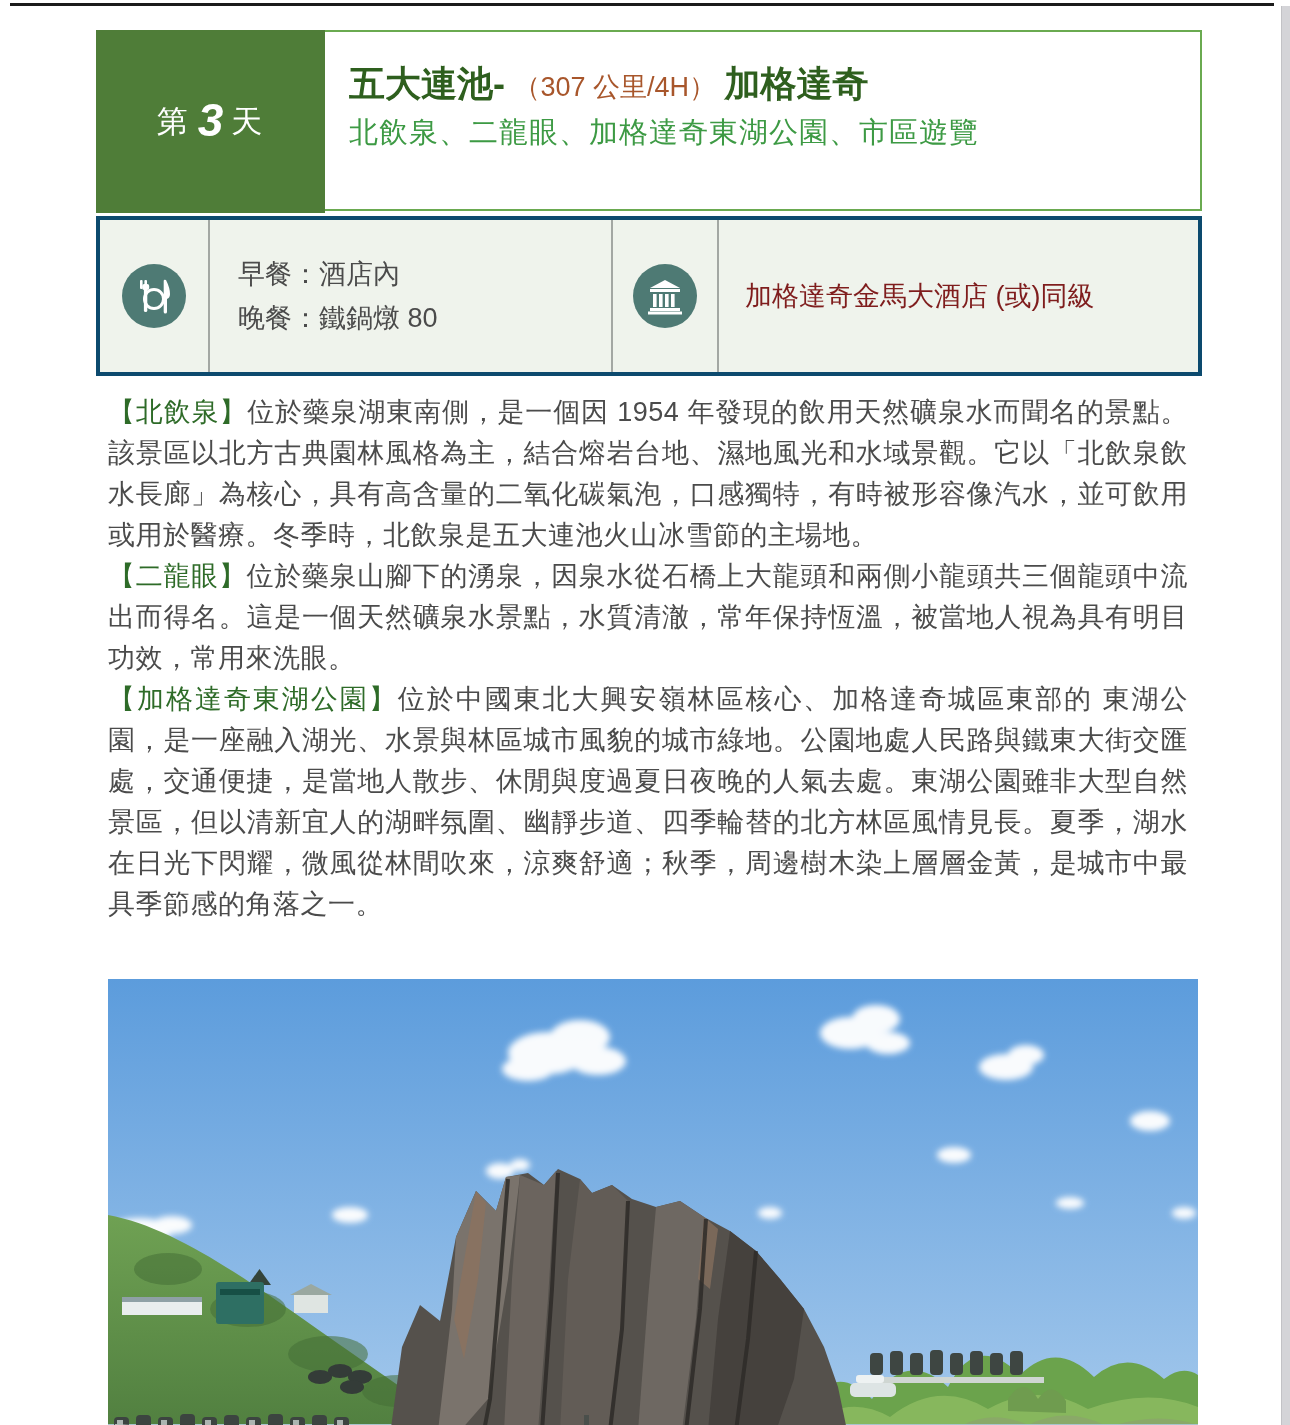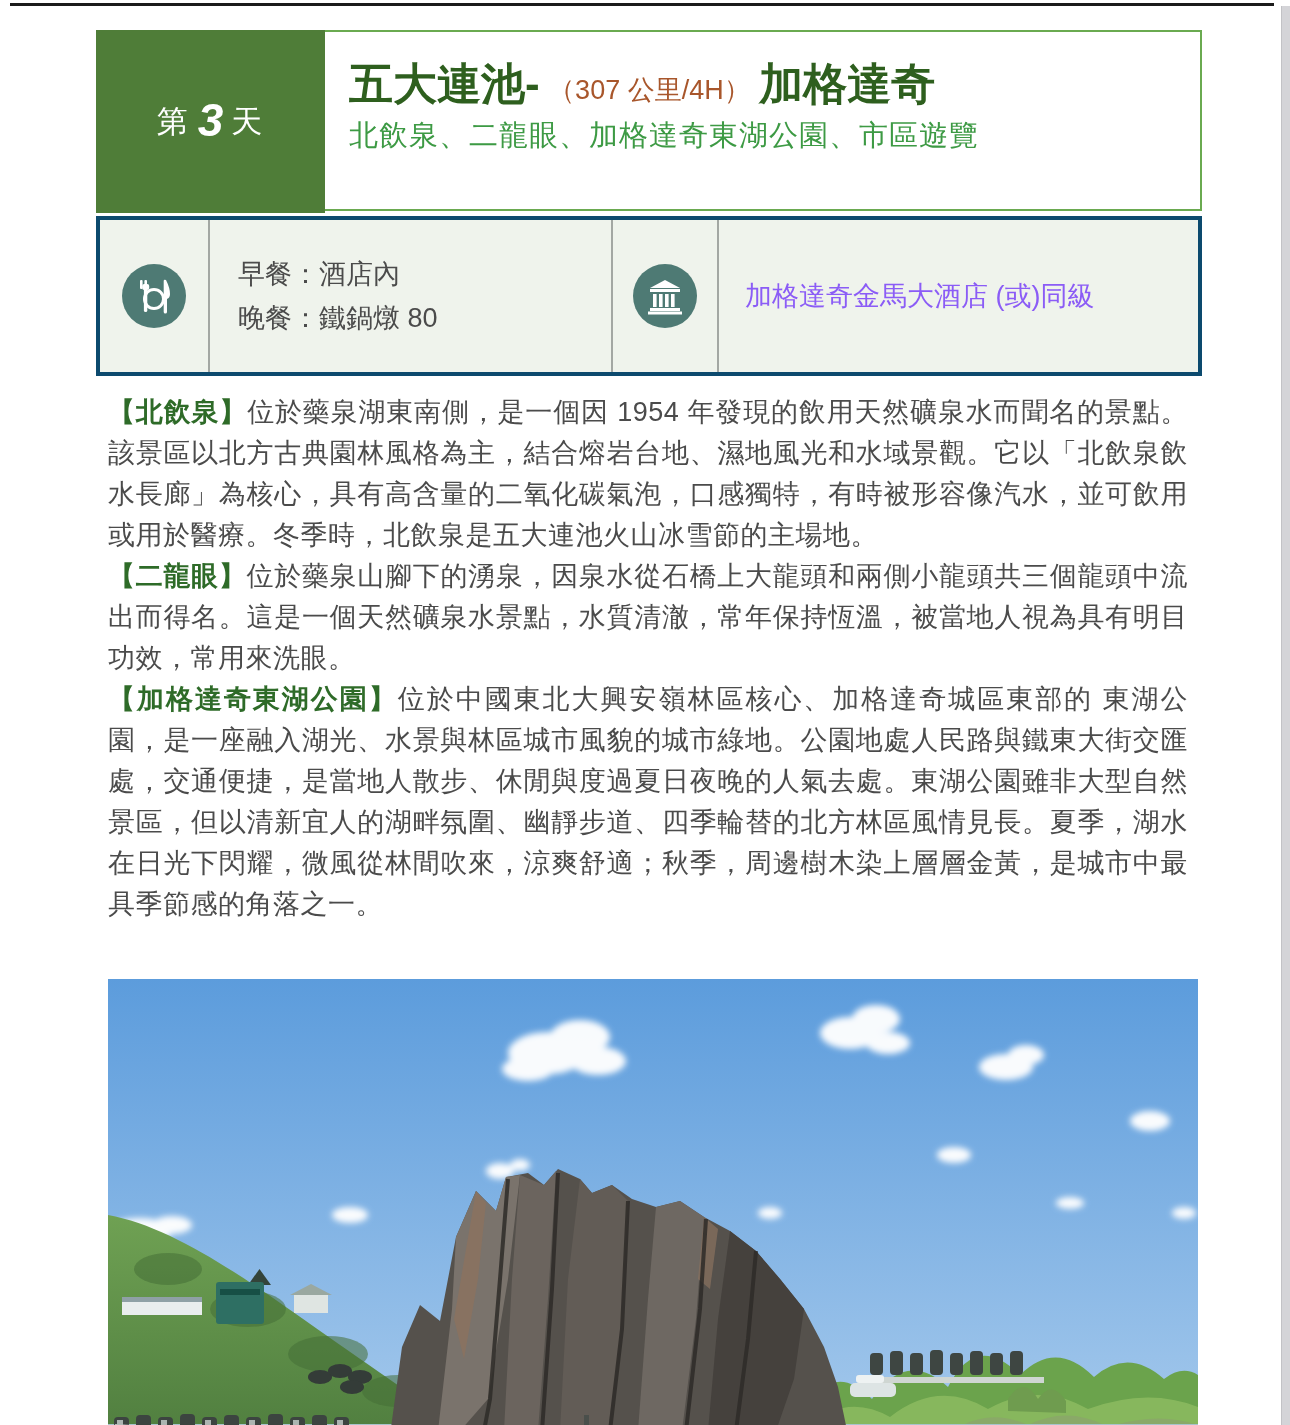--- a/index.html
+++ b/index.html
@@ -14,42 +14,42 @@
 
   
   .hdr { display:flex; height:183px; }
   .day-box { width:229px; height:183px; background:#4f7d38; color:#ffffff;
              display:flex; align-items:center; justify-content:center; }
   .day-box .d-pre, .day-box .d-suf { font-size:31px; letter-spacing:2px; }
   .day-box .d-num { font-size:46px; font-weight:bold; font-style:italic; margin:0 8px 4px 8px; }
   .hdr-right { flex:1; border:2px solid #6aaa50; border-left:none; background:#ffffff;
                padding:30px 0 0 24px; height:181px; }
   .title-line { line-height:44px; white-space:nowrap; }
-  .title-main { font-size:44px; font-weight:bold; color:#2e5f1e; }
+  .title-main { font-size:36px; font-weight:bold; color:#2e5f1e; }
   .title-dist { font-size:27px; font-weight:normal; color:#a8562b; padding:0 4px; }
   .subtitle { margin-top:0; font-size:29px; color:#3d9a44; letter-spacing:1px; }
 
   
   .info-row { display:flex; margin-top:3px; height:160px; background:#eff3ec;
               border:4px solid #0c4a6e; }
   .cell { height:100%; display:flex; align-items:center; }
   .c-icon1 { width:110px; justify-content:center; border-right:2px solid #a3a7a3; }
   .c-meals { width:403px; border-right:2px solid #a3a7a3; padding-left:28px;
              flex-direction:column; justify-content:center; align-items:flex-start; }
   .c-icon2 { width:106px; justify-content:center; border-right:2px solid #a3a7a3; }
   .c-hotel { flex:1; padding-left:26px; }
   .meal-line { font-size:27px; color:#4b4b4b; line-height:44px; }
-  .hotel-text { font-size:27px; color:#8b5cf6; }
+  .hotel-text { font-size:27px; color:#7f1d1d; }
   .icon-circle { width:64px; height:64px; border-radius:50%; background:#4e7a74;
                  display:flex; align-items:center; justify-content:center; }
 
   
   .paras { margin-top:16px; padding:0 14px 0 12px; text-align:justify; }
   .paras p { font-size:27px; line-height:41px; color:#4b4b4b; letter-spacing:0.5px; }
-  .p-head { color:#2e6b28; font-weight:bold; }
+  .p-head { color:#2e6b28; font-weight:normal; }
 
   
   .photo { display:block; margin:54px 0 0 12px; width:1090px; height:518px; }
 </style>
 </head>
 <body>
 
 <div class="page">
   <div class="top-rule"></div>
   <div class="scroll-strip"></div>

